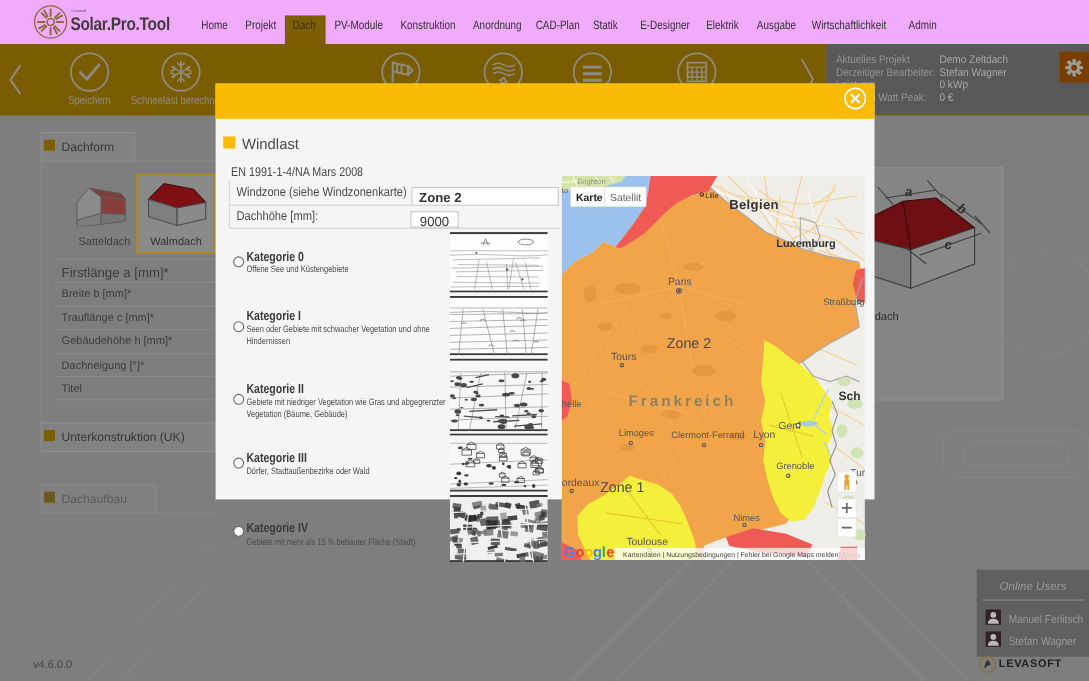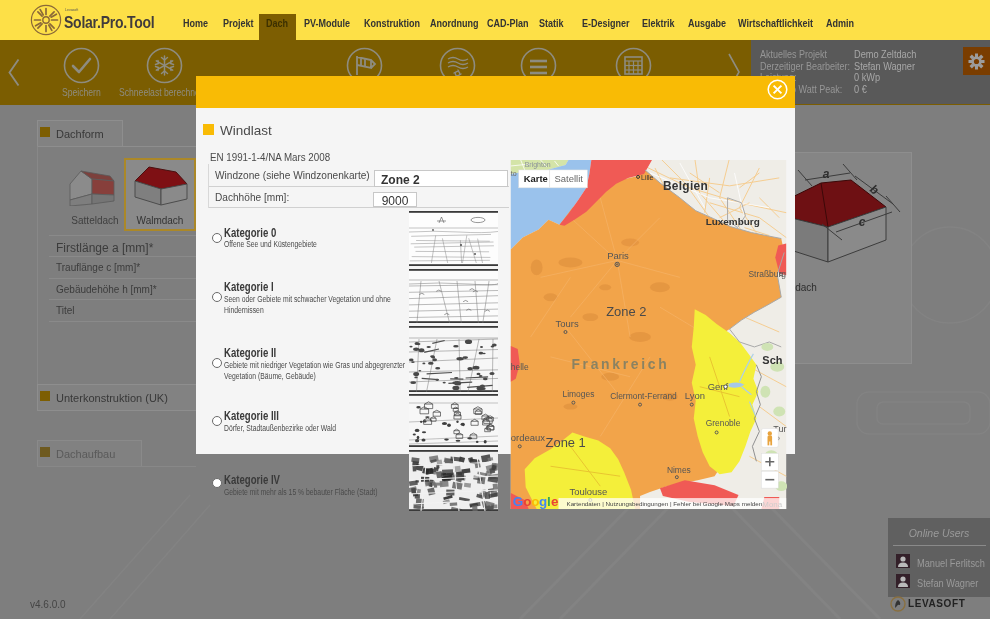--- a/index.html
+++ b/index.html
@@ -3,21 +3,21 @@
 <meta charset="utf-8">
 <style>
   * { margin:0; padding:0; box-sizing:border-box; }
   html,body { width:990px; height:619px; overflow:hidden; }
   body { font-family:"Liberation Sans", sans-serif; position:relative; background:#7e7e7e; }
   .abs { position:absolute; }
 </style>
 </head>
 <body>
 
-<div class="abs" style="left:0;top:0;width:990px;height:40px;background:#fde047;">
+<div class="abs" style="left:0;top:0;width:990px;height:40px;background:#f0abfc;">
 
   <svg class="abs" style="left:30px;top:4px;" width="32" height="32" viewBox="0 0 32 32">
     <circle cx="16" cy="16" r="14.6" fill="none" stroke="#8a6838" stroke-width="1.2"></circle>
     <g stroke="#8a6838" stroke-width="1.7" stroke-linecap="round">
       <line x1="16" y1="4.5" x2="16" y2="10.5"></line>
         <line x1="16" y1="21.5" x2="16" y2="27.5"></line>
       <line x1="4.5" y1="16" x2="10.5" y2="16"></line>
         <line x1="21.5" y1="16" x2="27.5" y2="16"></line>
       <line x1="7.9" y1="7.9" x2="12.1" y2="12.1"></line>
         <line x1="19.9" y1="19.9" x2="24.1" y2="24.1"></line>
@@ -27,21 +27,21 @@
         <line x1="18.8" y1="21.1" x2="21.8" y2="26.4"></line>
       <line x1="26.4" y1="10.2" x2="21.1" y2="13.2"></line>
         <line x1="10.9" y1="18.8" x2="5.6" y2="21.8"></line>
     </g>
     <circle cx="16" cy="16" r="3.2" fill="none" stroke="#8a6838" stroke-width="1.4"></circle>
   </svg>
   <div class="abs" style="left:65px;top:8px;font-size:3.5px;color:#555;">Levasoft</div>
   <div class="abs" style="left:64px;top:12.5px;font-size:16.5px;font-weight:bold;color:#413c3c;letter-spacing:-.3px;transform:scaleX(.85);transform-origin:0 0;">Solar.Pro.Tool</div>
 
   <div class="abs" style="left:259px;top:14px;width:37px;height:26px;background:#7d5e02;"></div>
-  <div class="abs" style="left:0;top:17px;width:990px;height:14px;font-size:11px;font-weight:bold;color:#333;">
+  <div class="abs" style="left:0;top:17px;width:990px;height:14px;font-size:11px;font-weight:normal;color:#333;">
     <span class="abs" style="left:183px;display:inline-block;transform:scaleX(.82);transform-origin:0 0;">Home</span>
     <span class="abs" style="left:223px;display:inline-block;transform:scaleX(.82);transform-origin:0 0;">Projekt</span>
     <span class="abs" style="left:266px;color:#3c3000;display:inline-block;transform:scaleX(.82);transform-origin:0 0;">Dach</span>
     <span class="abs" style="left:304px;display:inline-block;transform:scaleX(.82);transform-origin:0 0;">PV-Module</span>
     <span class="abs" style="left:364px;display:inline-block;transform:scaleX(.82);transform-origin:0 0;">Konstruktion</span>
     <span class="abs" style="left:430px;display:inline-block;transform:scaleX(.82);transform-origin:0 0;">Anordnung</span>
     <span class="abs" style="left:487px;display:inline-block;transform:scaleX(.82);transform-origin:0 0;">CAD-Plan</span>
     <span class="abs" style="left:539px;display:inline-block;transform:scaleX(.82);transform-origin:0 0;">Statik</span>
     <span class="abs" style="left:582px;display:inline-block;transform:scaleX(.82);transform-origin:0 0;">E-Designer</span>
     <span class="abs" style="left:642px;display:inline-block;transform:scaleX(.82);transform-origin:0 0;">Elektrik</span>
@@ -172,22 +172,24 @@
 <svg class="abs" style="left:132px;top:163px;" width="58" height="48" viewBox="0 0 58 48">
   <polygon points="3,18 17,4 44,9 55,21 29,26" fill="#7e1014" stroke="#4a1010" stroke-width="1"></polygon>
   <polygon points="3,18 29,26 29,42 3,34" fill="#7f7f7f" stroke="#4c4c4c" stroke-width="1"></polygon>
   <polygon points="29,26 55,21 55,36 29,42" fill="#8a8a8a" stroke="#4c4c4c" stroke-width="1"></polygon>
 </svg>
 <div class="abs" style="left:61px;top:215px;width:68px;text-align:center;font-size:10px;color:#3f3f3f;">Satteldach</div>
 <div class="abs" style="left:126px;top:215px;width:68px;text-align:center;font-size:10px;color:#333;">Walmdach</div>
 
 <div class="abs" style="left:49px;top:235px;width:147px;height:129px;border-top:1px solid #8a8a8a;">
   <div style="height:21.4px;border-bottom:1px solid #8a8a8a;font-size:12px;color:#3c3c3c;padding:5px 0 0 7px;">Firstlänge a [mm]*</div>
+  <div style="height:21.4px;border-bottom:1px solid #8a8a8a;font-size:10px;color:#3c3c3c;padding:5px 0 0 7px;">Breite b [mm]*</div>
   <div style="height:21.4px;border-bottom:1px solid #8a8a8a;font-size:10px;color:#3c3c3c;padding:5px 0 0 7px;">Trauflänge c [mm]*</div>
   <div style="height:21.4px;border-bottom:1px solid #8a8a8a;font-size:10px;color:#3c3c3c;padding:5px 0 0 7px;">Gebäudehöhe h [mm]*</div>
+  <div style="height:21.4px;border-bottom:1px solid #8a8a8a;font-size:10px;color:#3c3c3c;padding:5px 0 0 7px;">Dachneigung [°]*</div>
   <div style="height:21.4px;border-bottom:1px solid #8a8a8a;font-size:10px;color:#3c3c3c;padding:5px 0 0 7px;">Titel</div>
 </div>
 
 <div class="abs" style="left:37px;top:384px;width:160px;height:26px;background:#828282;border:1px solid #8e8e8e;border-bottom:none;"></div>
 <div class="abs" style="left:40px;top:391px;width:10px;height:10px;background:#7d5e02;"></div>
 <div class="abs" style="left:56px;top:392px;font-size:11px;color:#383838;">Unterkonstruktion (UK)</div>
 <div class="abs" style="left:37px;top:410px;width:159px;height:1px;background:#8e8e8e;"></div>
 
 <div class="abs" style="left:37px;top:440px;width:105px;height:26px;background:#818181;border:1px solid #8a8a8a;border-bottom:none;"></div>
 <div class="abs" style="left:40px;top:447px;width:10px;height:10px;background:#6e5a20;"></div>

